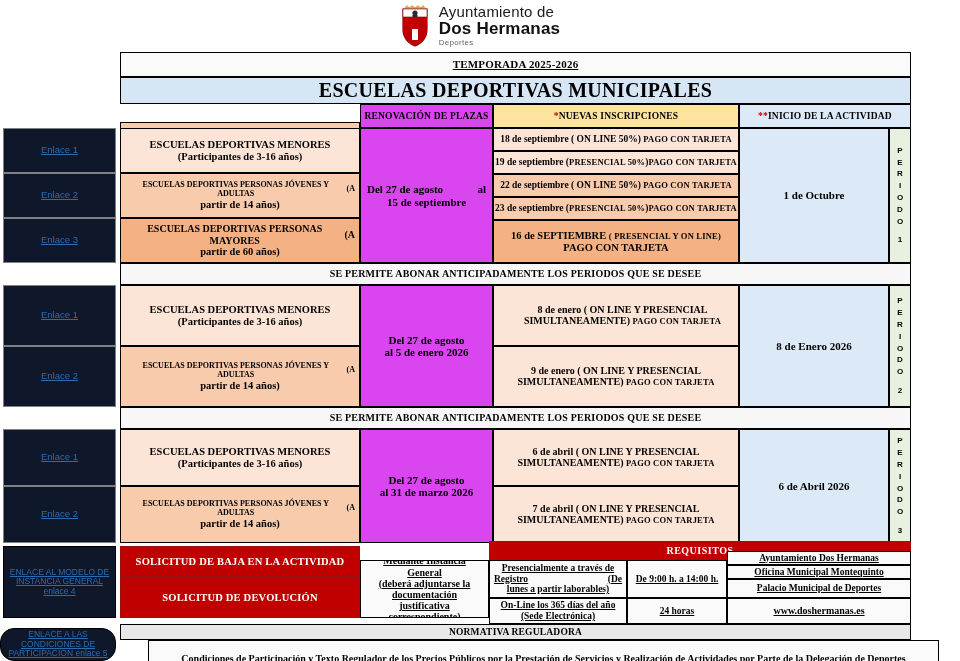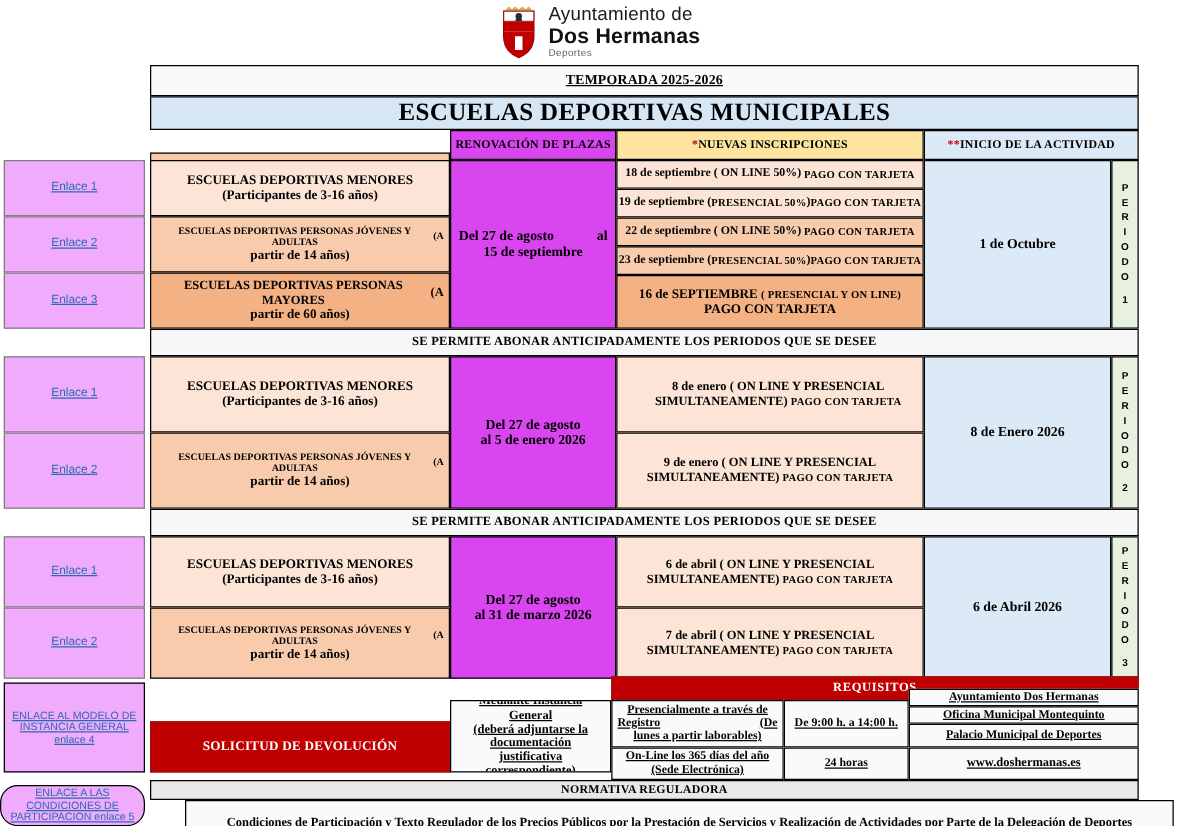--- a/index.html
+++ b/index.html
@@ -49,21 +49,21 @@
   .f-green2{background:#e8f1e0;}
   .f-yellow{background:#fde5a0;}
   .f-red{background:#c00000;}
   .f-grey{background:#e8e8e8;}
   .f-sep{background:#f7f7f7;}
 
   .txt-white{color:#fff;}
   .txt-red{color:#c00000;}
 
   
-  .linkcell{background:#f0abfc;}
+  .linkcell{background:#0f172a;}
   .lnk{
     color:#2b6cb0;
     text-decoration:underline;
     font-family:"Liberation Sans",sans-serif;
     cursor:pointer;
   }
   .lnk-sm{font-size:8.5px;}
   .lnk-md{font-size:9.5px;}
 
   
@@ -354,20 +354,23 @@
     </div>
   </div>
 
   <div class="cell b-blk linkcell" style="left:0px;top:628px;width:116px;height:33px;border-radius:14px;">
     <div class="stack">
       <span class="lnk lnk-sm">ENLACE A LAS CONDICIONES DE</span>
       <span class="lnk lnk-sm">PARTICIPACION enlace 5</span>
     </div>
   </div>
 
+  <div class="cell b-red f-red bold txt-white" style="left:120px;top:546px;width:240px;height:31px;font-size:10.5px;letter-spacing:.2px;">
+    <span>SOLICITUD DE BAJA EN LA ACTIVIDAD</span>
+  </div>
   <div class="cell b-red f-red bold txt-white" style="left:120px;top:577px;width:240px;height:41px;font-size:10.5px;letter-spacing:.2px;">
     <span>SOLICITUD DE DEVOLUCIÓN</span>
   </div>
 
   <div class="cell b-blk f-white bold pad4" style="left:360px;top:560px;width:129px;height:58px;font-size:10px;">
     <div class="stack">
       <span>Mediante Instancia General</span>
       <span>(deberá adjuntarse la</span>
       <span>documentación</span>
       <span>justificativa</span>

